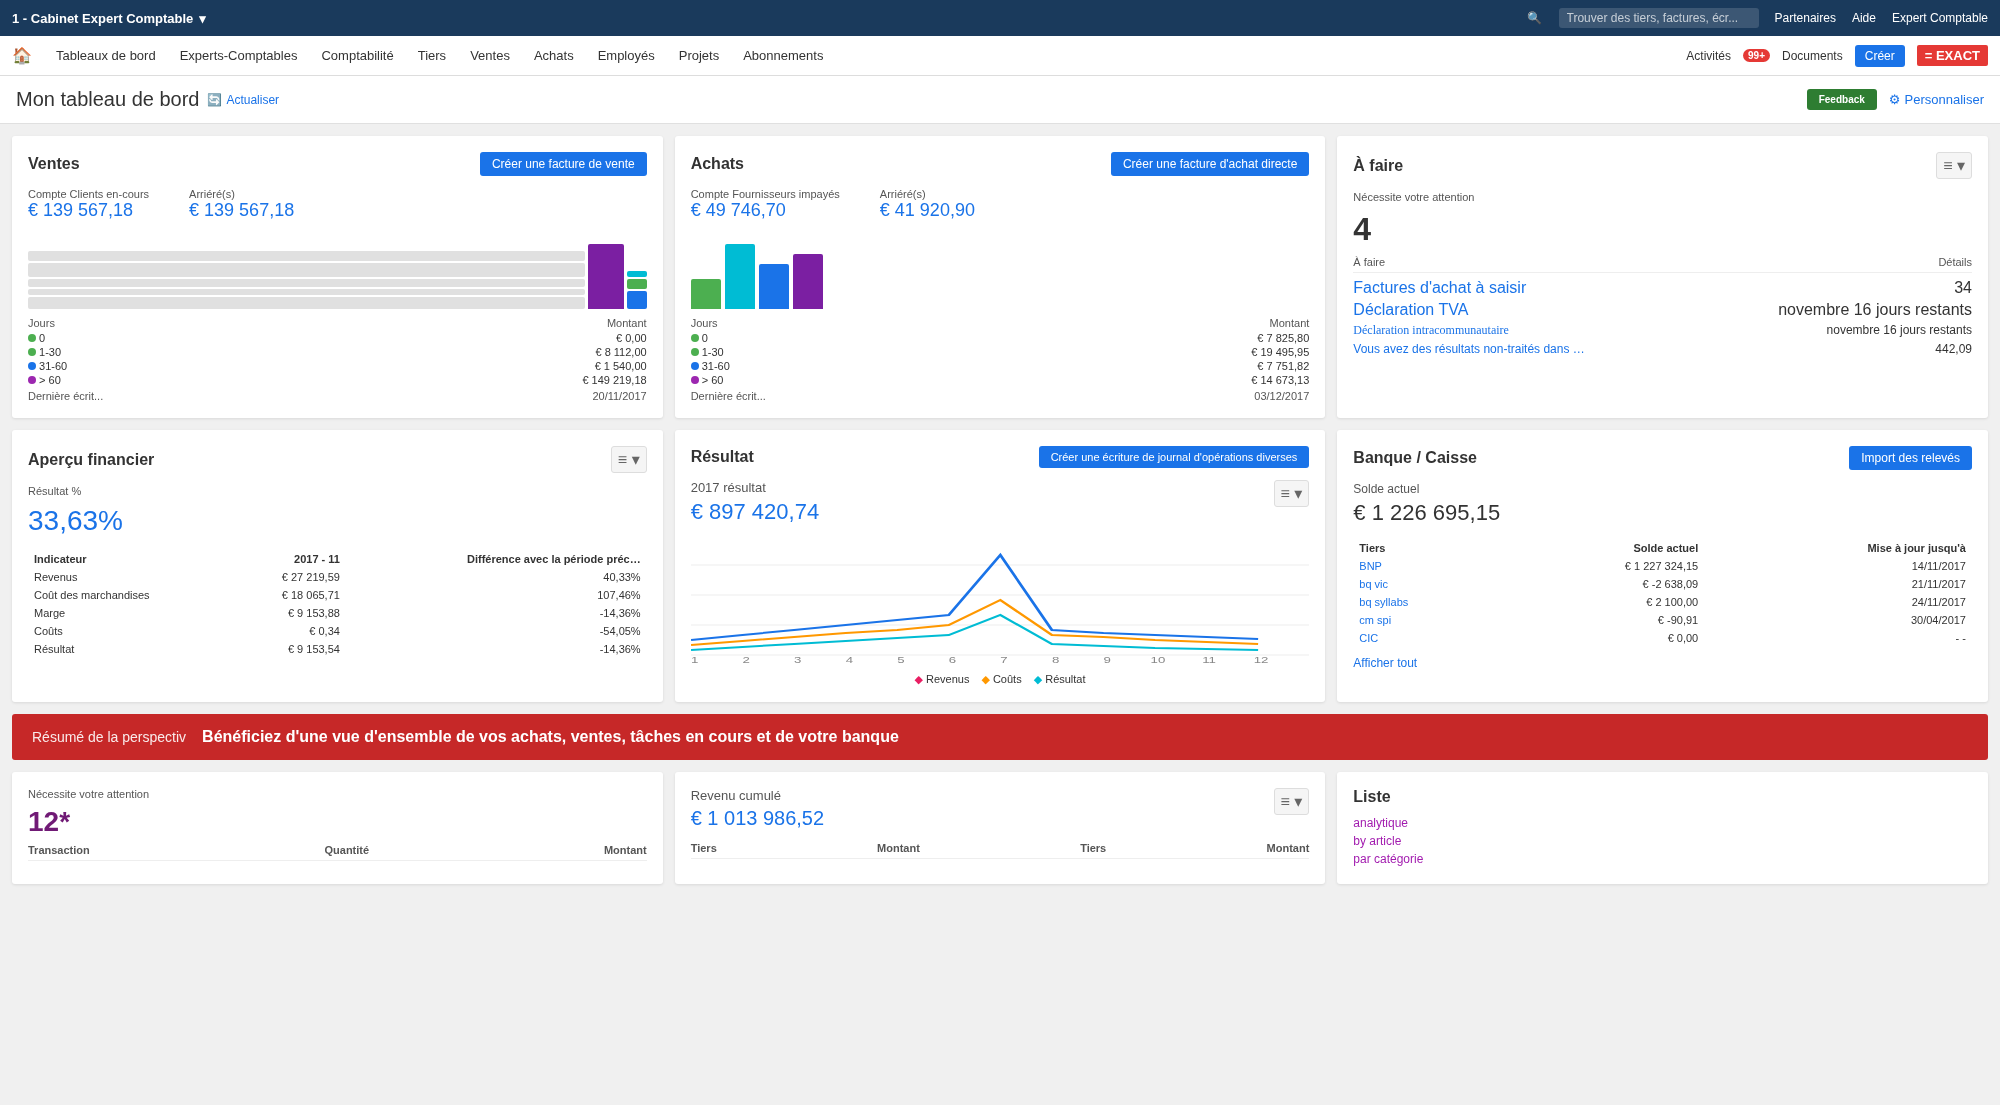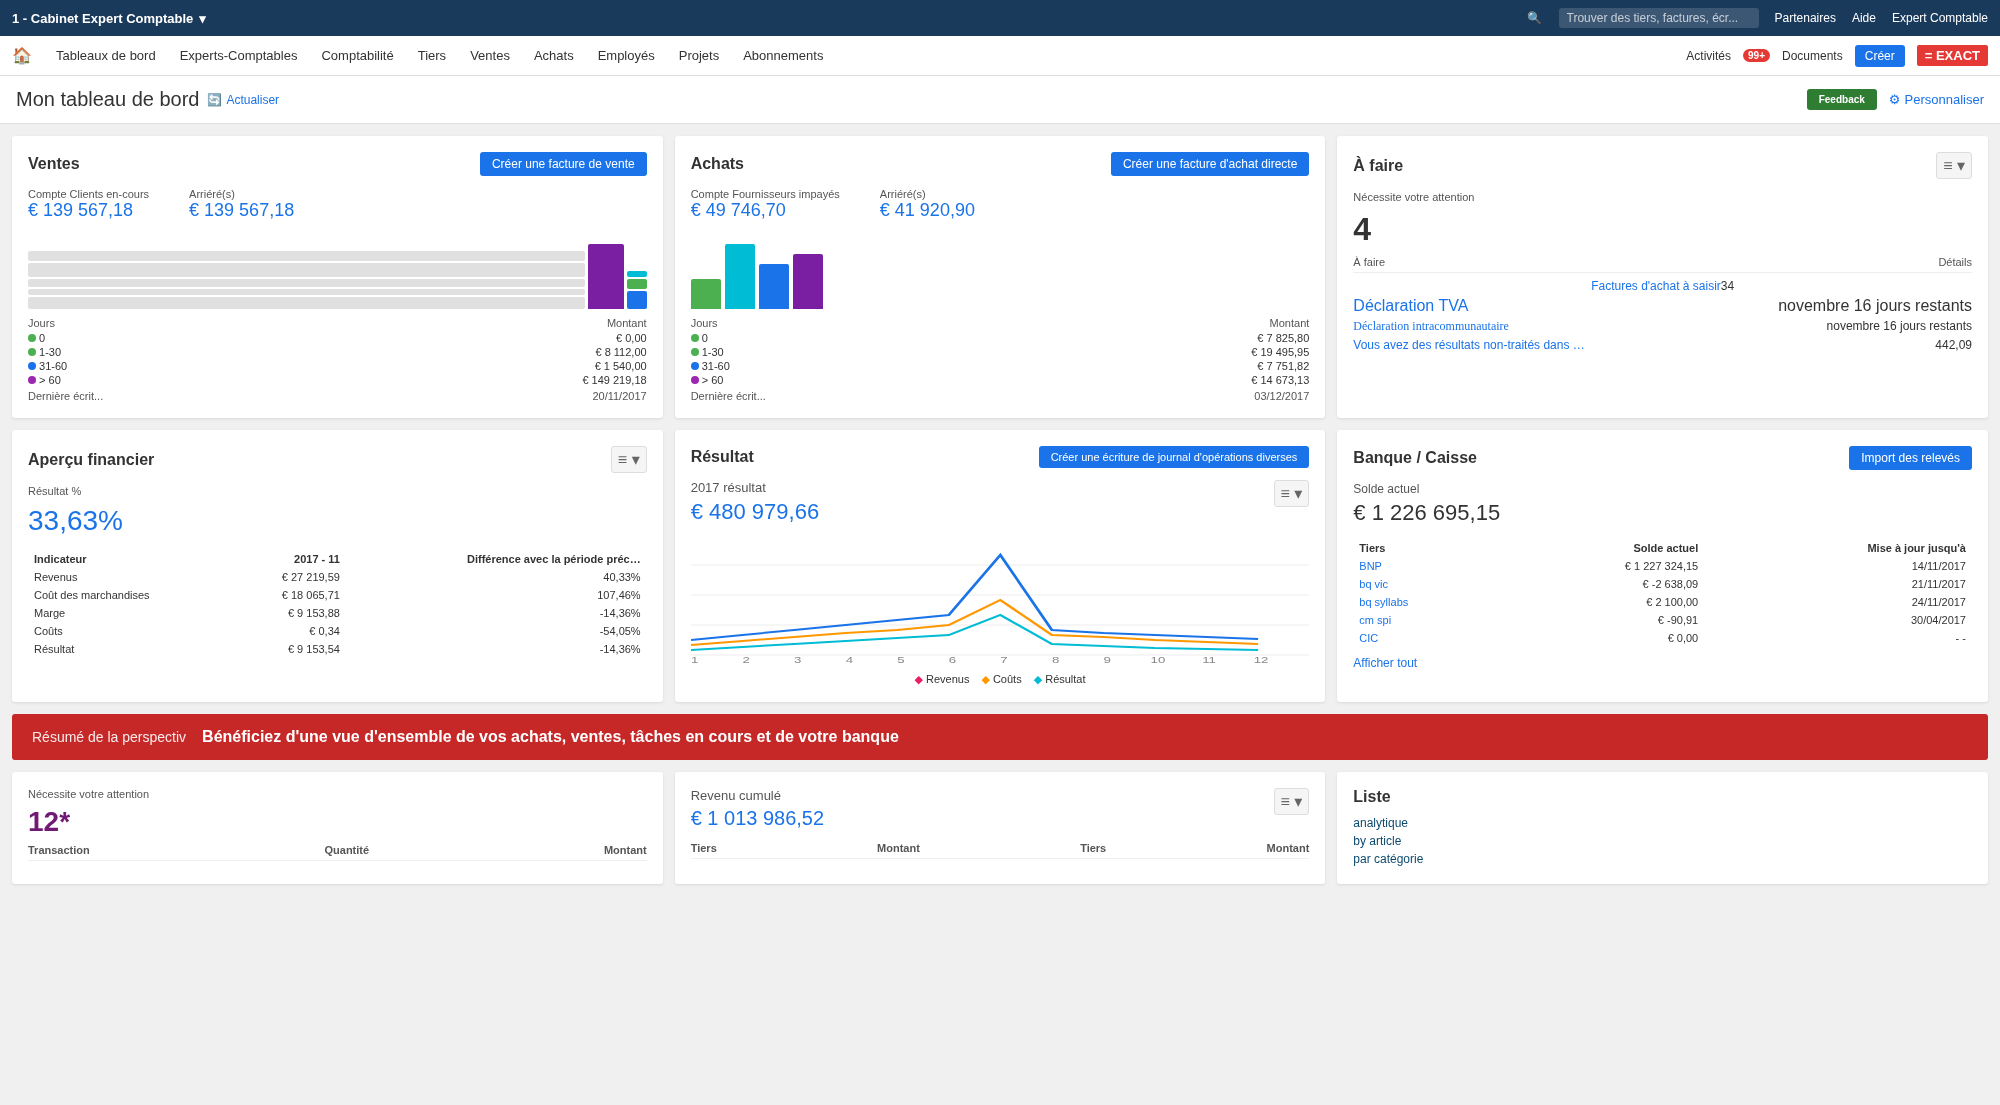--- a/index.html
+++ b/index.html
@@ -123,21 +123,21 @@
     .banner-label { font-size: 14px; opacity: 0.9; white-space: nowrap; }
 
     
     .bottom-grid { padding: 12px; display: grid; grid-template-columns: 1fr 1fr 1fr; gap: 12px; }
     .attention-number { font-size: 28px; color: #701a75; font-weight: bold; margin: 6px 0; }
 
     .result-year-label { font-size: 13px; color: #555; }
     .result-value { font-size: 22px; color: #1a73e8; margin: 4px 0 12px; }
 
     .list-links { font-size: 12px; }
-    .list-links a { display: block; color: #0c4a6e; text-decoration: none; padding: 2px 0; cursor: pointer; }
+    .list-links a { display: block; color: #a21caf; text-decoration: none; padding: 2px 0; cursor: pointer; }
   </style>
 </head>
 <body>
 
 <div class="top-bar">
   <div class="top-bar-left">
     <span>1 - Cabinet Expert Comptable</span>
     <span>▾</span>
   </div>
   <div class="top-bar-right">
@@ -307,21 +307,21 @@
       <div class="menu-icon">≡ ▾</div>
     </div>
     <div>
       <div style="font-size:11px;color:#555;">Nécessite votre attention</div>
       <div class="afaire-number">4</div>
     </div>
     <div style="display:flex;justify-content:space-between;font-size:11px;color:#555;border-bottom:1px solid #eee;padding-bottom:4px;margin-bottom:6px;">
       <span>À faire</span>
       <span>Détails</span>
     </div>
-    <div style="display:flex;justify-content:center;font-size:12px;margin:4px 0;">
+    <div style="display:flex;justify-content:space-between;font-size:16px;margin:4px 0;">
       <span class="link" style="color:#1a73e8;cursor:pointer;">Factures d'achat à saisir</span>
       <span>34</span>
     </div>
     <div style="display:flex;justify-content:space-between;font-size:16px;margin:4px 0;">
       <span class="link" style="color:#1a73e8;cursor:pointer;">Déclaration TVA</span>
       <span>novembre 16 jours restants</span>
     </div>
     <div style="display:flex;justify-content:space-between;font-size:12px;margin:4px 0;">
       <span class="link" style="color:#1a73e8;cursor:pointer;font-family:Liberation Serif, serif;">Déclaration intracommunautaire</span>
       <span>novembre 16 jours restants</span>
@@ -378,21 +378,21 @@
   </div>
 
   <div class="card">
     <div class="card-header">
       <span class="card-title">Résultat</span>
       <button class="card-btn-outline">Créer une écriture de journal d'opérations diverses</button>
     </div>
     <div style="display:flex;justify-content:space-between;align-items:flex-start;">
       <div>
         <div class="result-year-label">2017 résultat</div>
-        <div class="result-value">€ 480 979,66</div>
+        <div class="result-value">€ 897 420,74</div>
       </div>
       <div class="menu-icon">≡ ▾</div>
     </div>
     <div class="line-chart-area">
       <svg viewBox="0 0 420 120" preserveAspectRatio="none">
 
         <line x1="0" y1="20" x2="420" y2="20" stroke="#eee" stroke-width="1"></line>
         <line x1="0" y1="50" x2="420" y2="50" stroke="#eee" stroke-width="1"></line>
         <line x1="0" y1="80" x2="420" y2="80" stroke="#eee" stroke-width="1"></line>
         <line x1="0" y1="110" x2="420" y2="110" stroke="#eee" stroke-width="1"></line>

